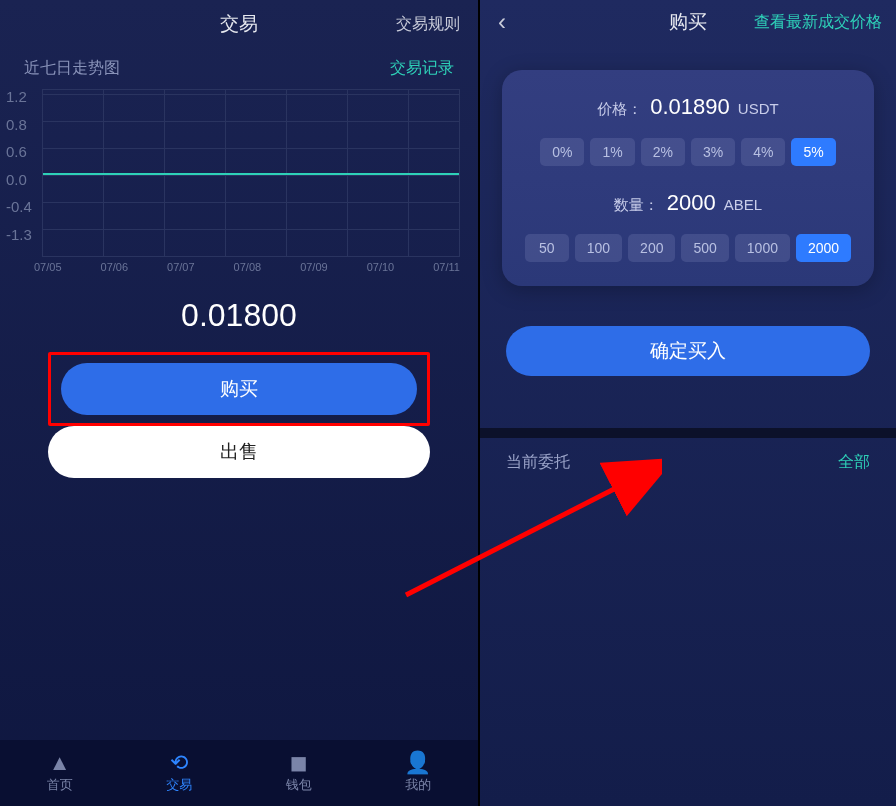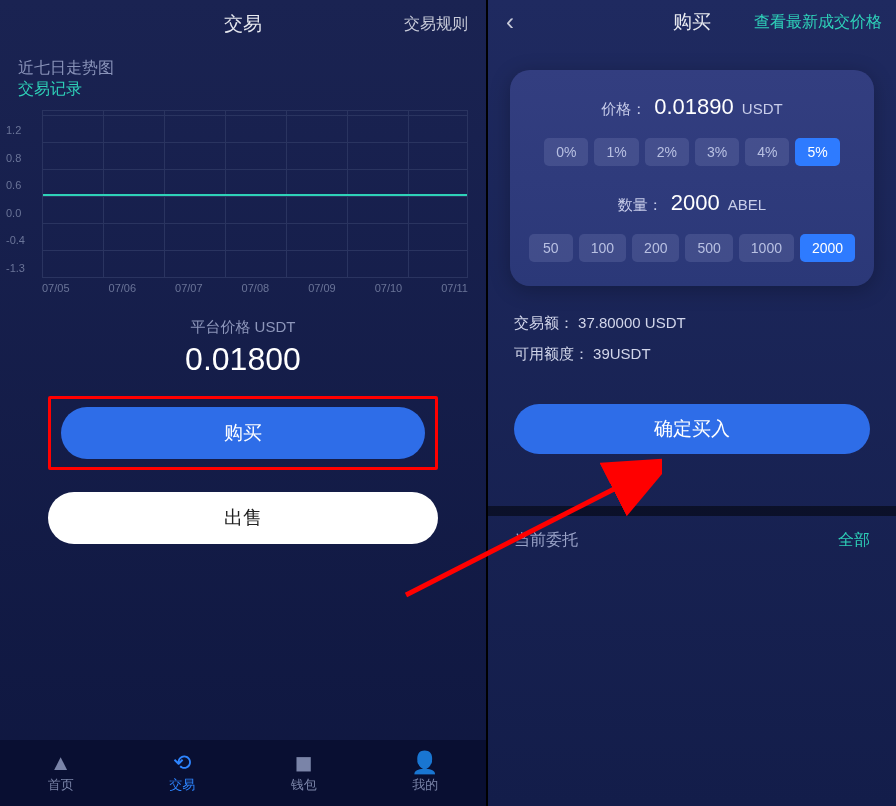--- a/index.html
+++ b/index.html
@@ -15,52 +15,52 @@
     }
     .panel { width: 536px; height: 806px; background: linear-gradient(180deg, #1a2352 0%, #0f1740 100%); position: relative; }
     .panel-left { border-right: 2px solid #000; }
     .panel-right { background: linear-gradient(180deg, #1f2a60 0%, #131d4a 100%); }
 
     
     .header-l { display: flex; align-items: center; justify-content: center; height: 48px; position: relative; }
     .header-l .title { font-size: 19px; color: #e8eaf0; }
     .header-l .rules { position: absolute; right: 18px; font-size: 16px; color: #c8cbd9; }
 
-    .subheader-l { display: flex; justify-content: space-between; padding: 10px 18px; font-size: 16px; flex-direction: column; }
+    .subheader-l { display: flex; justify-content: space-between; padding: 10px 24px; font-size: 16px; }
     .subheader-l .label { color: #8892b8; }
     .subheader-l .link { color: #2ed1b8; }
 
     .chart-wrap { padding: 0 18px; position: relative; }
-    .y-axis { position: absolute; left: 6px; top: 15px; font-size: 11px; color: #6a7498; line-height: 1; }
+    .y-axis { position: absolute; left: 6px; top: 0; font-size: 15px; color: #6a7498; line-height: 1; }
     .y-axis div { height: 27.5px; }
     .chart-grid { margin-left: 24px; height: 168px; border: 1px solid #2a3460; position: relative; background:
       repeating-linear-gradient(0deg, transparent, transparent 26px, #2a3460 26px, #2a3460 27px),
       repeating-linear-gradient(90deg, transparent, transparent 60px, #2a3460 60px, #2a3460 61px);
     }
     .chart-line { position: absolute; left: 0; right: 0; top: 50%; border-top: 2px solid #2ed1b8; }
-    .x-axis { display: flex; justify-content: space-between; margin-left: 24px; margin-top: 4px; font-size: 11px; color: #6a7498; gap: 39px; }
+    .x-axis { display: flex; justify-content: space-between; margin-left: 16px; margin-top: 4px; font-size: 11px; color: #6a7498; gap: 39px; }
 
     .progress-ring { display: flex; justify-content: center; margin-top: 20px; }
     .ring { width: 150px; height: 150px; border-radius: 50%; position: relative;
       background: conic-gradient(#2ed1b8 0deg 32.4deg, #3a4472 32.4deg 360deg);
       display: flex; align-items: center; justify-content: center;
     }
     .ring::after { content: ""; position: absolute; width: 118px; height: 118px; border-radius: 50%; background: #151d48; }
     .ring-inner { position: relative; z-index: 2; text-align: center; }
     .ring-inner .lbl { font-size: 13px; color: #b5bcd8; }
     .ring-inner .pct { font-size: 28px; color: #fff; margin-top: 6px; }
 
     .price-block { text-align: center; margin-top: 24px; }
     .price-block .lbl { font-size: 15px; color: #8e97bb; }
     .price-block .val { font-size: 32px; color: #fff; margin-top: 4px; }
 
     .btn-row { margin-top: 18px; padding: 0 48px; }
     .highlight-box { border: 3px solid #ff0000; padding: 8px 10px; border-radius: 2px; }
     .btn-buy { width: 100%; height: 52px; border-radius: 26px; background: #2e6de8; color: #fff; font-size: 19px; border: none; }
-    .btn-sell { width: 100%; height: 52px; border-radius: 26px; background: #fff; color: #222; font-size: 19px; border: none; margin-top: 22px; }
+    .btn-sell { width: 100%; height: 52px; border-radius: 26px; background: #fff; color: #222; font-size: 19px; border: none; }
 
     .tabbar { position: absolute; bottom: 0; left: 0; right: 0; height: 66px; display: flex; background: rgba(10,15,50,0.95); }
     .tab { flex: 1; display: flex; flex-direction: column; align-items: center; justify-content: center; font-size: 13px; color: #7a84a8; gap: 2px; }
     .tab.active { color: #2e85ff; }
     .tab .ico { font-size: 22px; line-height: 1; }
 
     
     .header-r { display: flex; align-items: center; justify-content: center; height: 44px; position: relative; }
     .header-r .back { position: absolute; left: 18px; font-size: 24px; color: #c8cbd9; }
     .header-r .title { font-size: 19px; color: #e8eaf0; }
@@ -116,21 +116,20 @@
       <span>07/07</span>
       <span>07/08</span>
       <span>07/09</span>
       <span>07/10</span>
       <span>07/11</span>
     </div>
   </div>
 
 
   <div class="price-block">
-    <div class="lbl">平台价格 USDT</div>
     <div class="val">0.01800</div>
   </div>
 
   <div class="btn-row">
     <div class="highlight-box">
       <button class="btn-buy">购买</button>
     </div>
     <button class="btn-sell">出售</button>
   </div>
 
@@ -184,30 +183,20 @@
     <div class="chips" id="qty-chips">
         <div class="chip">50</div>
         <div class="chip">100</div>
         <div class="chip">200</div>
         <div class="chip">500</div>
         <div class="chip">1000</div>
         <div class="chip active">2000</div>
       </div>
   </div>
 
-  <div class="info-lines">
-    <div>
-      <span>交易额：</span>
-      <span>37.80000 USDT</span>
-    </div>
-    <div>
-      <span>可用额度：</span>
-      <span>39USDT</span>
-    </div>
-  </div>
 
   <div class="btn-confirm">确定买入</div>
 
   <div class="divider"></div>
   <div class="orders-hdr">
     <span class="lbl">当前委托</span>
     <span class="all">全部</span>
   </div>
 </div>
 

